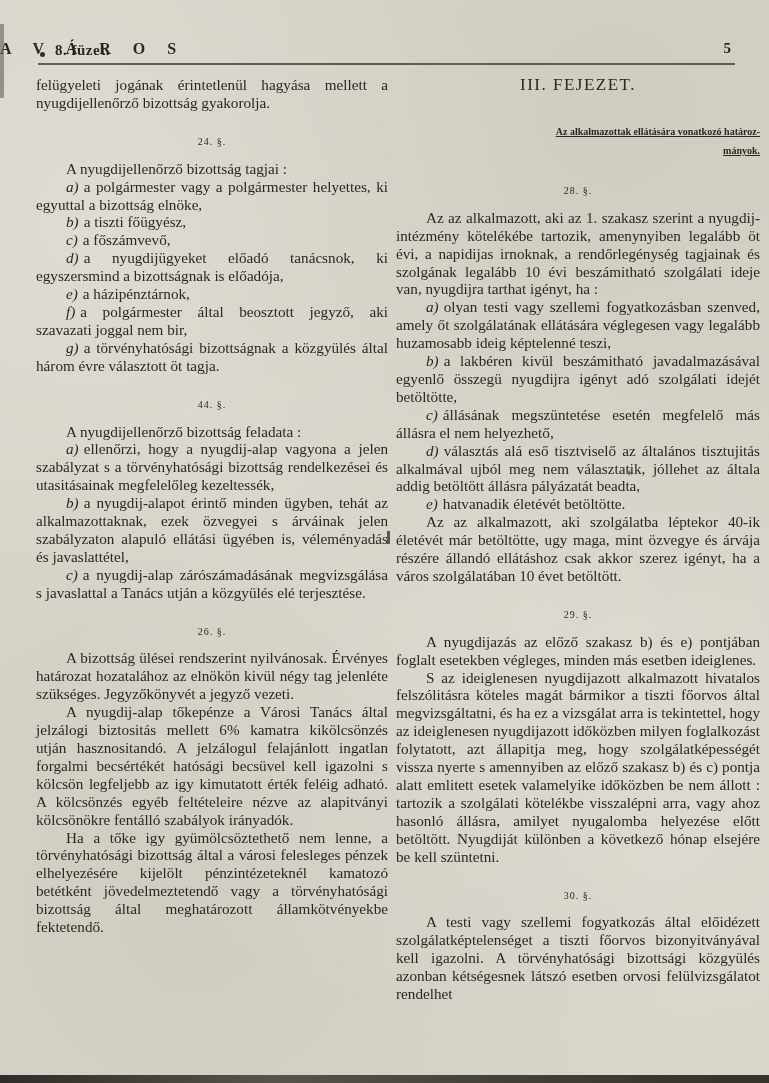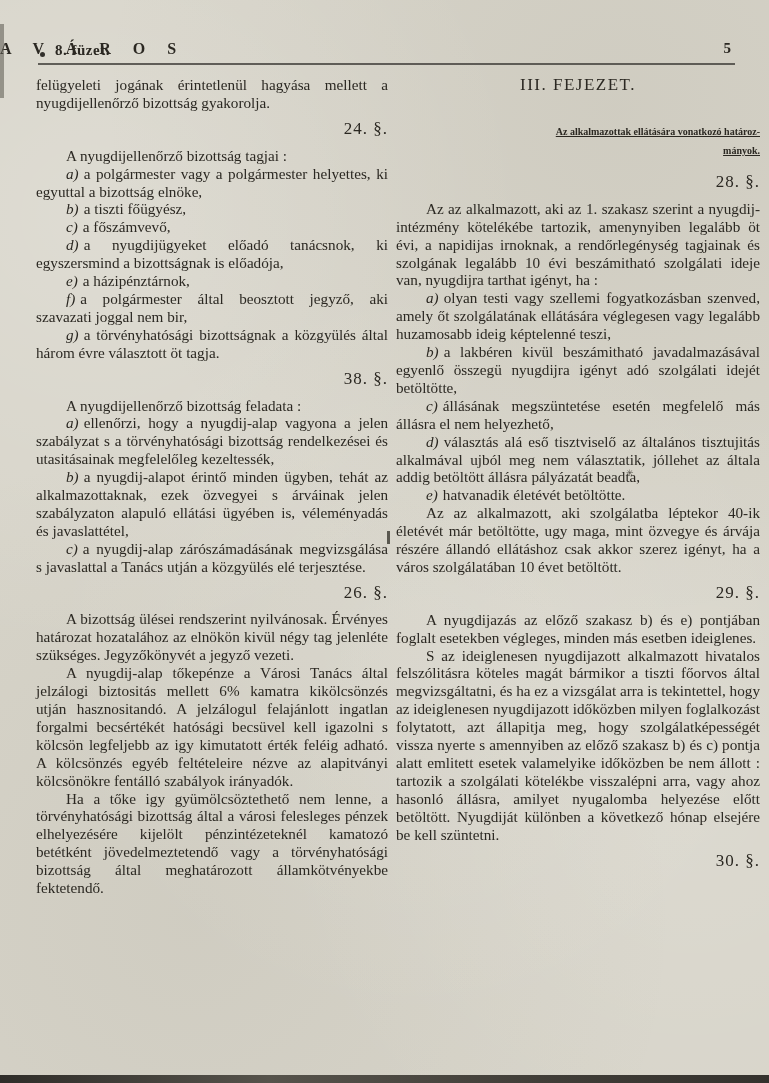--- a/index.html
+++ b/index.html
@@ -21,21 +21,21 @@
   }
   .hdr-issue{position:absolute;left:55px;top:42px;font-size:15px;font-weight:bold;letter-spacing:.5px;}
   .hdr-title{position:absolute;left:0;right:0;top:40px;text-align:left;font-size:16px;font-weight:bold;letter-spacing:9px;}
   .hdr-page{position:absolute;right:38px;top:40px;font-size:15px;font-weight:bold;}
   .hdr-rule{position:absolute;left:38px;top:63px;width:697px;height:2px;background:#4a4843;opacity:.85;}
 
   .col{position:absolute;top:76px;font-size:15.2px;line-height:17.9px;text-align:justify;}
   .col-left{left:36px;width:352px;}
   .col-right{left:396px;width:364px;top:74px;}
 
-  .sec-h{text-align:right;font-size:17px;letter-spacing:1px;margin:8px 0 9px 0;text-indent:0;}
+  .sec-h{text-align:center;font-size:10px;letter-spacing:1px;margin:21px 0 9px 0;text-indent:0;}
   .chap-h{text-align:center;font-size:17px;letter-spacing:1.5px;margin:2px 0 28px 0;}
   .chap-title{text-align:right;font-weight:bold;font-size:10px;line-height:19.5px;margin:0 0 12px 0;text-decoration:underline;}
   .chap-title span{display:block;}
   p{margin:0;text-indent:30px;font-family:Liberation Serif, serif;}
   p.noindent{text-indent:0;}
   .m{font-style:italic;padding-right:5px;}
 
   
   .art{position:absolute;pointer-events:none;}
   .art-dot{left:40px;top:52px;width:5px;height:5px;border-radius:50%;background:#33312c;}
@@ -61,21 +61,21 @@
   <div class="sec-h">24. §.</div>
   <p>A nyugdijellenőrző bizottság tagjai :</p>
   <p><span class="m">a)</span><span>a polgármester vagy a polgármester helyettes, ki egyuttal a bizottság elnöke,</span></p>
   <p><span class="m">b)</span><span>a tiszti főügyész,</span></p>
   <p><span class="m">c)</span><span>a főszámvevő,</span></p>
   <p><span class="m">d)</span><span>a nyugdijügyeket előadó tanácsnok, ki egyszersmind a bizottságnak is előadója,</span></p>
   <p><span class="m">e)</span><span>a házipénztárnok,</span></p>
   <p><span class="m">f)</span><span>a polgármester által beosztott jegyző, aki szavazati joggal nem bir,</span></p>
   <p><span class="m">g)</span><span>a törvényhatósági bizottságnak a közgyülés által három évre választott öt tagja.</span></p>
 
-  <div class="sec-h">38. §.</div>
+  <div class="sec-h">44. §.</div>
   <p>A nyugdijellenőrző bizottság feladata :</p>
   <p><span class="m">a)</span><span>ellenőrzi, hogy a nyugdij-alap vagyona a jelen szabályzat s a törvényhatósági bizottság rendelkezései és utasitásainak megfelelőleg kezeltessék,</span></p>
   <p><span class="m">b)</span><span>a nyugdij-alapot érintő minden ügyben, tehát az alkalmazottaknak, ezek özvegyei s árváinak jelen szabályzaton alapuló ellátási ügyében is, véleményadás és javaslattétel,</span></p>
   <p><span class="m">c)</span><span>a nyugdij-alap zárószámadásának megvizsgálása s javaslattal a Tanács utján a közgyülés elé terjesztése.</span></p>
 
   <div class="sec-h">26. §.</div>
   <p>A bizottság ülései rendszerint nyilvánosak. Érvényes határozat hozatalához az elnökön kivül négy tag jelenléte szükséges. Jegyzőkönyvét a jegyző vezeti.</p>
 
   <p>A nyugdij-alap tőkepénze a Városi Tanács által jelzálogi biztositás mellett 6% kamatra kikölcsönzés utján hasznositandó. A jelzálogul felajánlott ingatlan forgalmi becsértékét hatósági becsüvel kell igazolni s kölcsön legfeljebb az igy kimutatott érték feléig adható. A kölcsönzés egyéb feltételeire nézve az alapitványi kölcsönökre fentálló szabályok irányadók.</p>
   <p>Ha a tőke igy gyümölcsöztethető nem lenne, a törvényhatósági bizottság által a városi felesleges pénzek elhelyezésére kijelölt pénzintézeteknél kamatozó betétként jövedelmeztetendő vagy a törvényhatósági bizottság által meghatározott államkötvényekbe fektetendő.</p>
@@ -95,19 +95,20 @@
   <p><span class="m">c)</span><span>állásának megszüntetése esetén megfelelő más állásra el nem helyezhető,</span></p>
   <p><span class="m">d)</span><span>választás alá eső tisztviselő az általános tisztujitás alkalmával ujból meg nem választatik, jóllehet az általa addig betöltött állásra pályázatát beadta,</span></p>
   <p><span class="m">e)</span><span>hatvanadik életévét betöltötte.</span></p>
   <p>Az az alkalmazott, aki szolgálatba léptekor 40-ik életévét már betöltötte, ugy maga, mint özvegye és árvája részére állandó ellátáshoz csak akkor szerez igényt, ha a város szolgálatában 10 évet betöltött.</p>
 
   <div class="sec-h">29. §.</div>
   <p>A nyugdijazás az előző szakasz b) és e) pontjában foglalt esetekben végleges, minden más esetben ideiglenes.</p>
   <p>S az ideiglenesen nyugdijazott alkalmazott hivatalos felszólitásra köteles magát bármikor a tiszti főorvos által megvizsgáltatni, és ha ez a vizsgálat arra is tekintettel, hogy az ideiglenesen nyugdijazott időközben milyen foglalkozást folytatott, azt állapitja meg, hogy szolgálatképességét vissza nyerte s amennyiben az előző szakasz b) és c) pontja alatt emlitett esetek valamelyike időközben be nem állott : tartozik a szolgálati kötelékbe visszalépni arra, vagy ahoz hasonló állásra, amilyet nyugalomba helyezése előtt betöltött. Nyugdiját különben a következő hónap elsejére be kell szüntetni.</p>
 
   <div class="sec-h">30. §.</div>
+  <p>A testi vagy szellemi fogyatkozás által előidézett szolgálatképtelenséget a tiszti főorvos bizonyitványával kell igazolni. A törvényhatósági bizottsági közgyülés azonban kétségesnek látszó esetben orvosi felülvizsgálatot rendelhet</p>
 </div>
 
 <div class="art art-dot"></div>
 <div class="art art-edge"></div>
 <div class="art art-bar"></div>
 <div class="art art-star">✳</div>
 <div class="art art-bottom"></div>
 
 </body></html>

